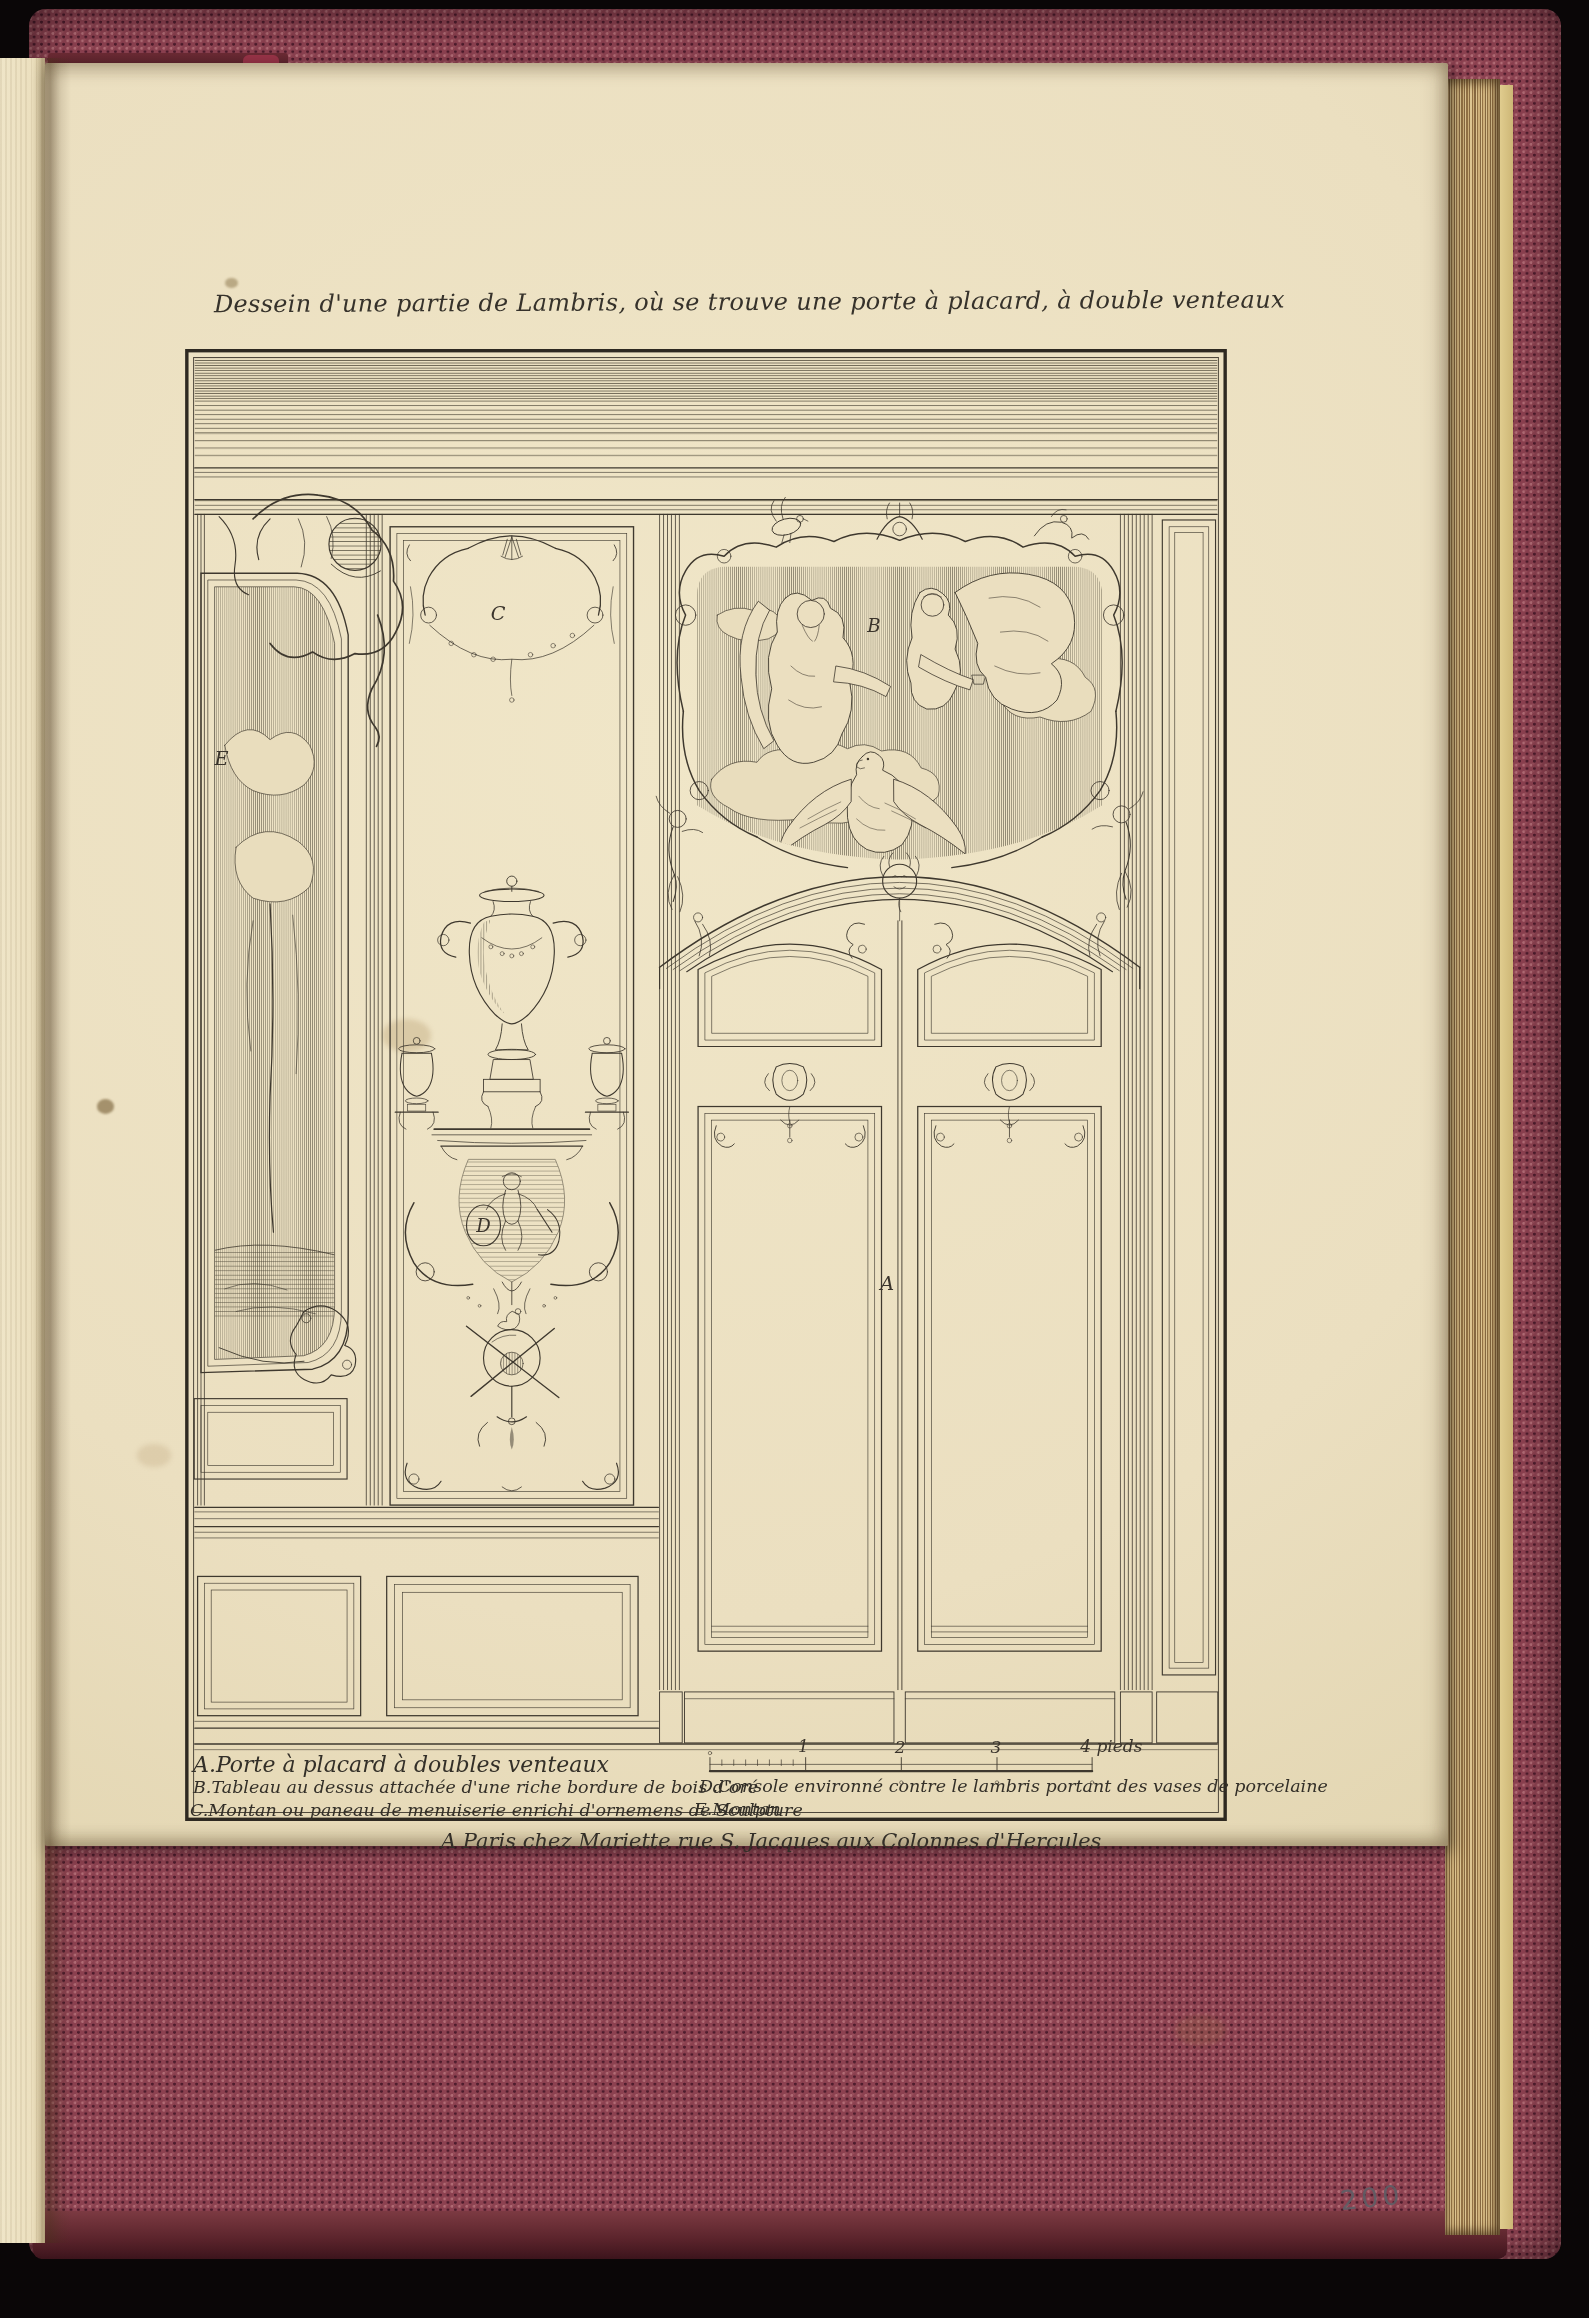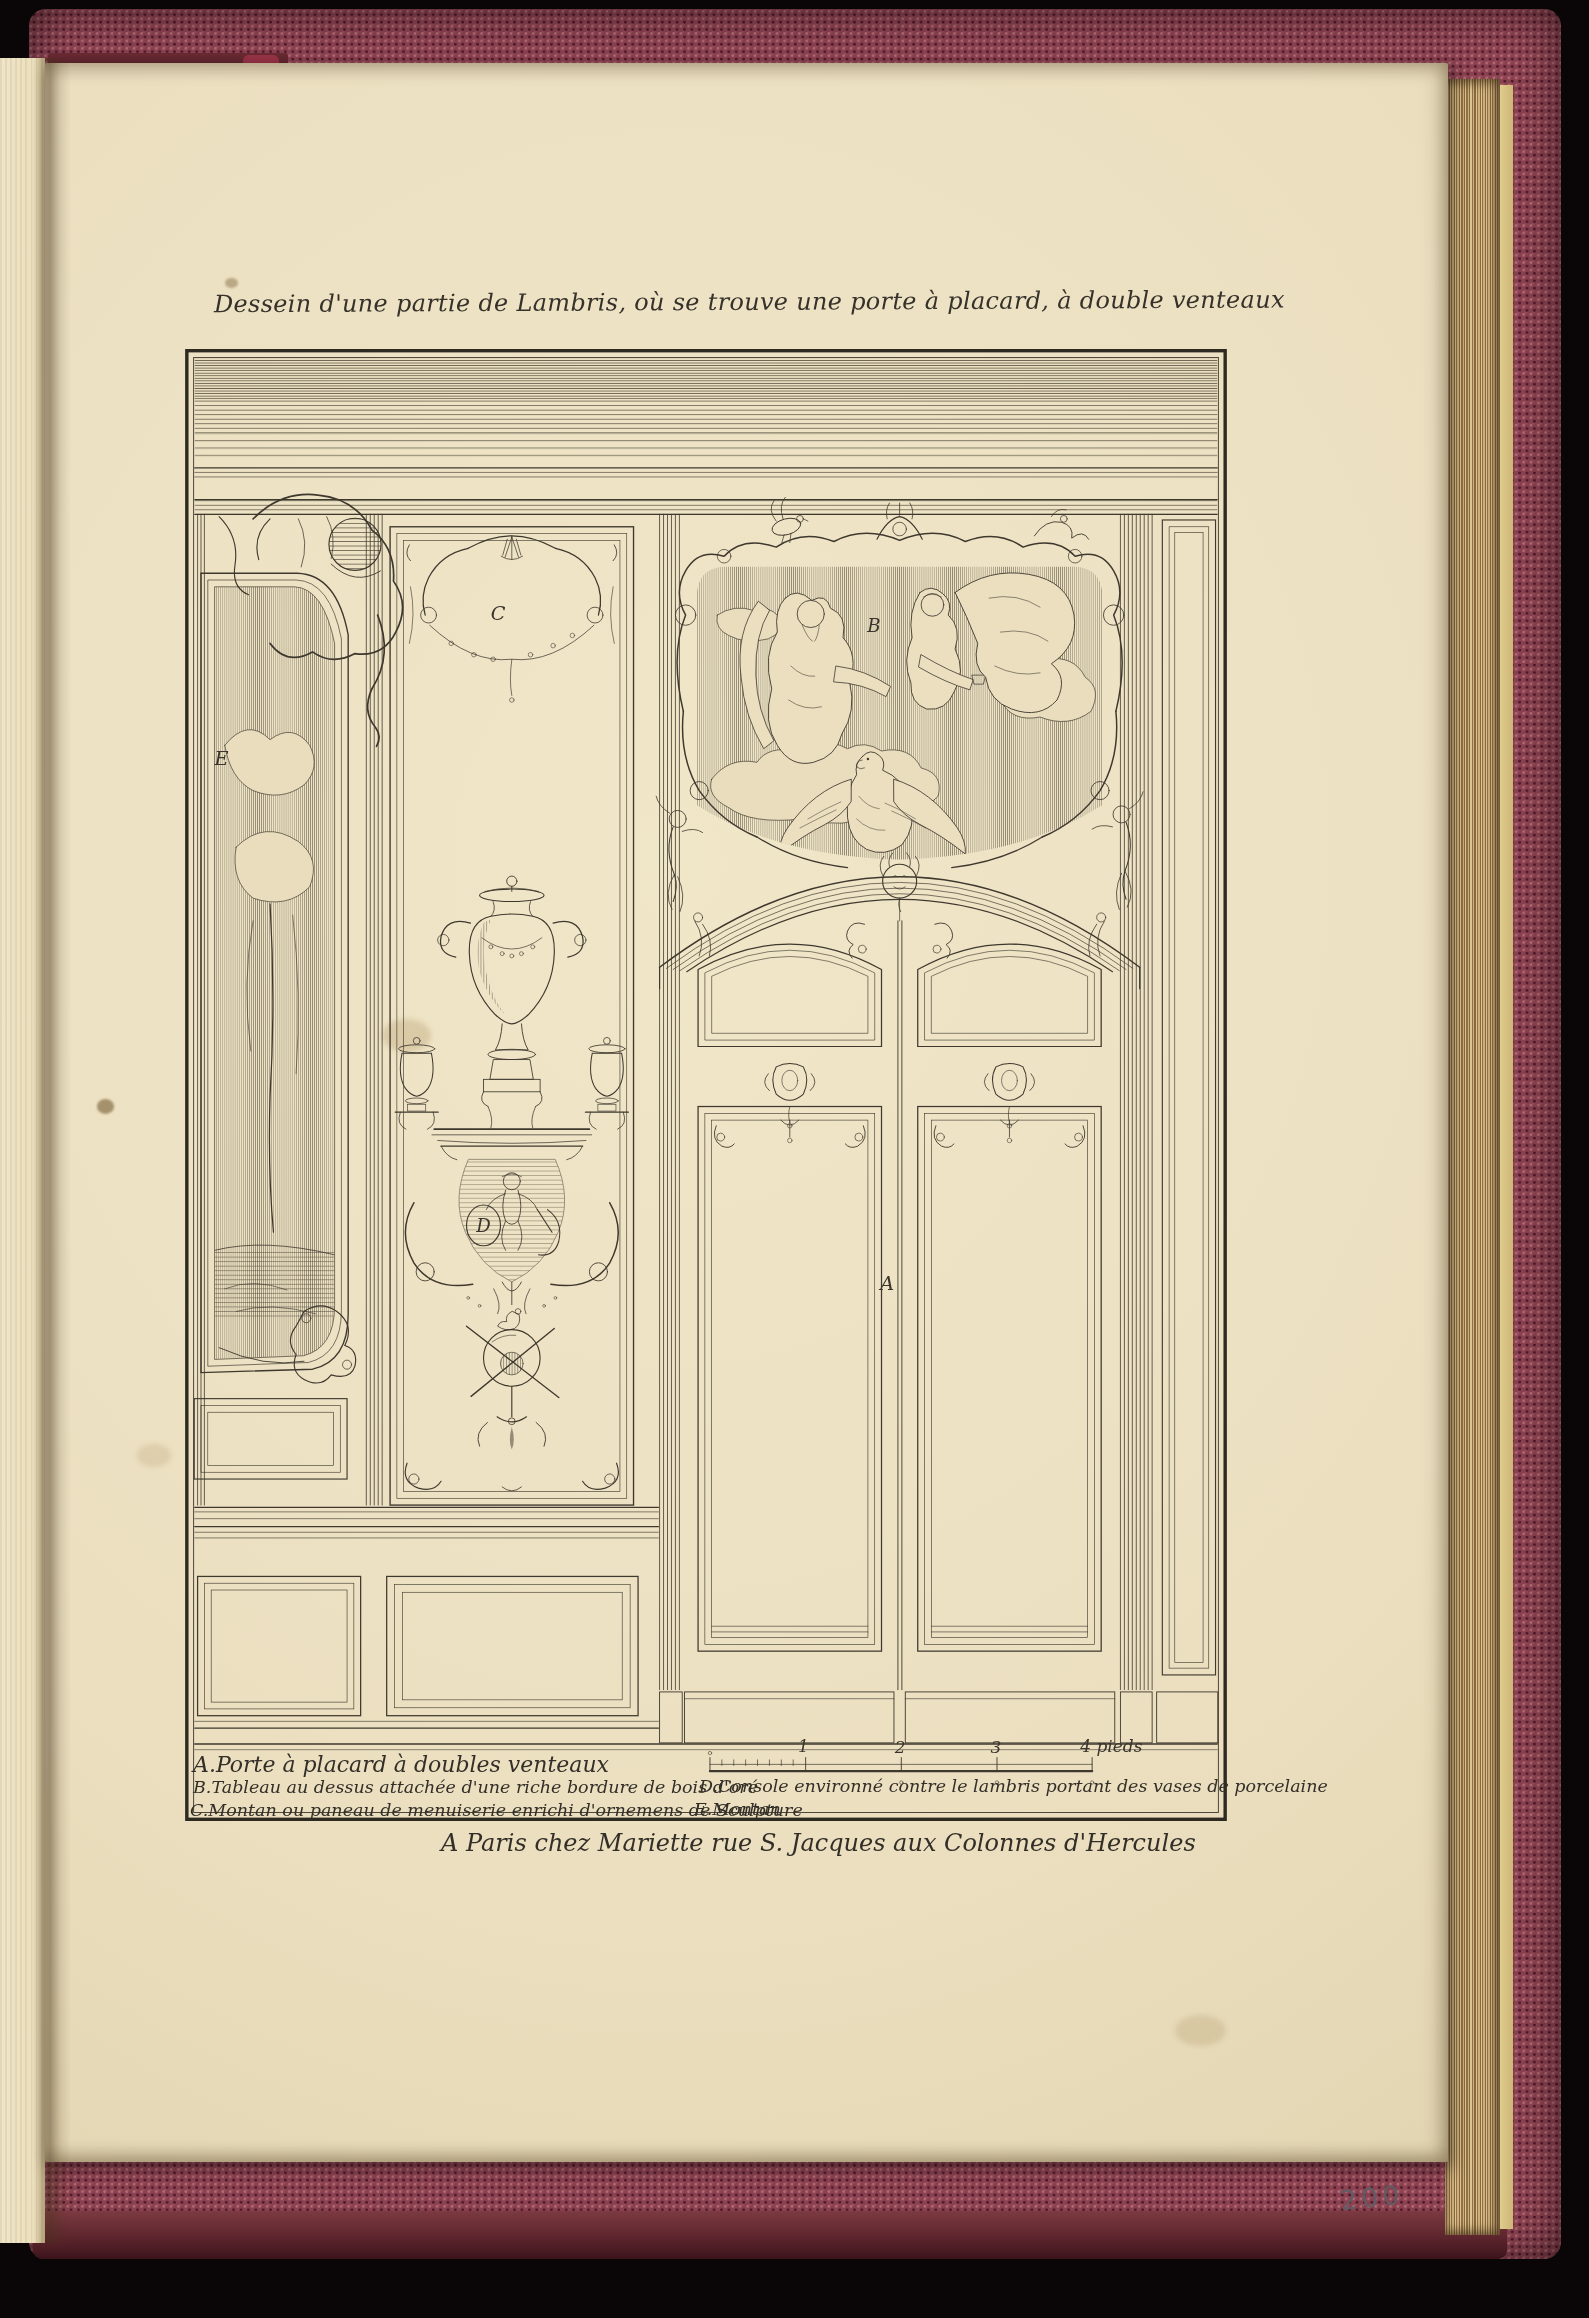--- a/index.html
+++ b/index.html
@@ -24,35 +24,35 @@
       rgba(230,205,150,.5) 2.3px 4px, rgba(90,64,38,.5) 4px 5.1px);
     box-shadow: inset -5.7px 0 9px rgba(60,40,20,.45), inset 0 5.7px 8px rgba(60,40,20,.4), inset 0 -5.7px 8px rgba(60,40,20,.4);}
   .flyleaf-edge{position:absolute;left:1500px;top:85px;width:12.5px;height:2144px;
     background:linear-gradient(90deg,#e0cc8e,#cdb676);}
   .left-page{position:absolute;left:0;top:58px;width:45px;height:2185px;
     background:linear-gradient(90deg,#efe5c8 0%,#ece0bf 70%,#d6c69c 100%);
     background-image:repeating-linear-gradient(90deg, rgba(120,95,55,.10) 0 1.7px, transparent 1.7px 5.1px),
       linear-gradient(90deg,#efe5c8 0%,#ece0bf 70%,#d6c69c 100%);}
   .gutter-shadow{position:absolute;left:35px;top:58px;width:36px;height:2185px;z-index:8;pointer-events:none;
     background:linear-gradient(90deg, rgba(70,50,25,0), rgba(70,50,25,.38) 42%, rgba(70,50,25,.12) 72%, rgba(70,50,25,0));}
-  .main-page{position:absolute;left:45px;top:63px;width:1403px;height:2099px;border-radius:2.3px;z-index:4;
+  .main-page{position:absolute;left:45px;top:63px;width:1403px;height:1783px;border-radius:2.3px;z-index:4;
     background:radial-gradient(ellipse 120% 90% at 45% 38%, #f0e6c8 0%, #ebdfc0 55%, #e3d6b2 82%, #d5c69e 100%);
     box-shadow: inset 0 8px 14.7px rgba(80,60,30,.25), inset -10.2px 0 17px rgba(90,70,40,.22),
                 inset 0 -9px 13.6px rgba(80,60,30,.28), 3.4px 5.7px 16px rgba(0,0,0,.45);}
   .title-inscription{position:absolute;left:169px;top:225px;width:1008px;font-style:italic;font-size:24px;
     color:#36322b;white-space:nowrap;letter-spacing:0.3px;transform:rotate(-.25deg);}
   .plate-svg{position:absolute;left:140px;top:286px;width:1042px;height:1472px;}
   .cap{position:absolute;font-style:italic;font-size:17.5px;color:#332f28;white-space:nowrap;}
   .cap-a{left:148px;top:1689px;font-size:22px;}
   .cap-b{left:148px;top:1714px;}
   .cap-d{left:654px;top:1713px;}
   .cap-c{left:145px;top:1737px;}
   .cap-e{left:649px;top:1736px;}
   .publisher{position:absolute;left:396px;top:1766px;width:623px;text-align:center;font-style:italic;
-    font-size:24px;color:#332f28;white-space:nowrap;}
+    font-size:21px;color:#332f28;white-space:nowrap;}
   .pencil-number{position:absolute;left:1295px;top:2119px;font-family:"DejaVu Sans",sans-serif;font-size:27px;
     color:#5f5e66;letter-spacing:4px;transform:rotate(-6deg);opacity:.9;}
   .spot{position:absolute;border-radius:50%;pointer-events:none;filter:blur(2.8px);}
   .sp1{left:337px;top:956px;width:49px;height:33px;background:rgba(150,115,60,.22);}
   .sp2{left:52px;top:1036px;width:17px;height:14.7px;background:rgba(105,80,38,.55);filter:blur(1.1px);}
   .sp3{left:92px;top:1381px;width:34px;height:22.6px;background:rgba(150,115,60,.16);}
   .sp4{left:1130px;top:1952px;width:51px;height:31px;background:rgba(150,115,60,.18);}
   .sp5{left:180px;top:215px;width:12.5px;height:10.2px;background:rgba(110,85,40,.4);filter:blur(1.1px);}
   svg text{font-family:"DejaVu Serif",serif;font-style:italic;fill:#3a342c;}
 </style>

